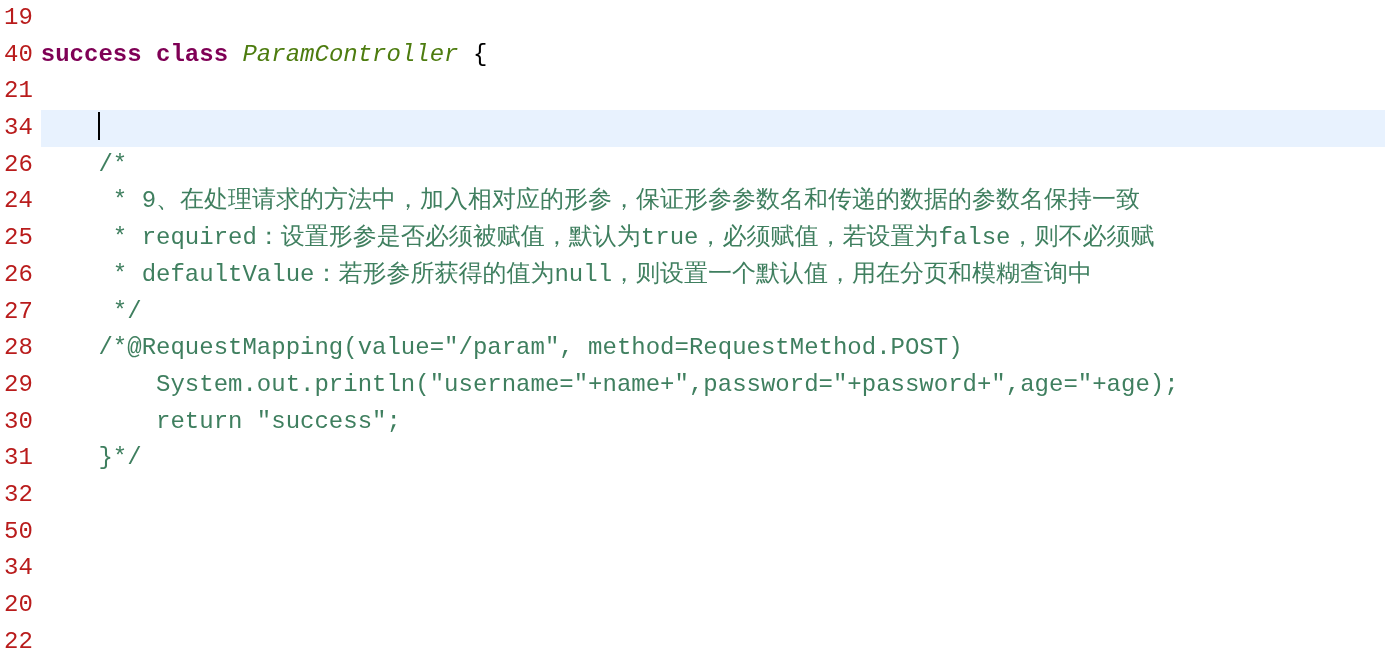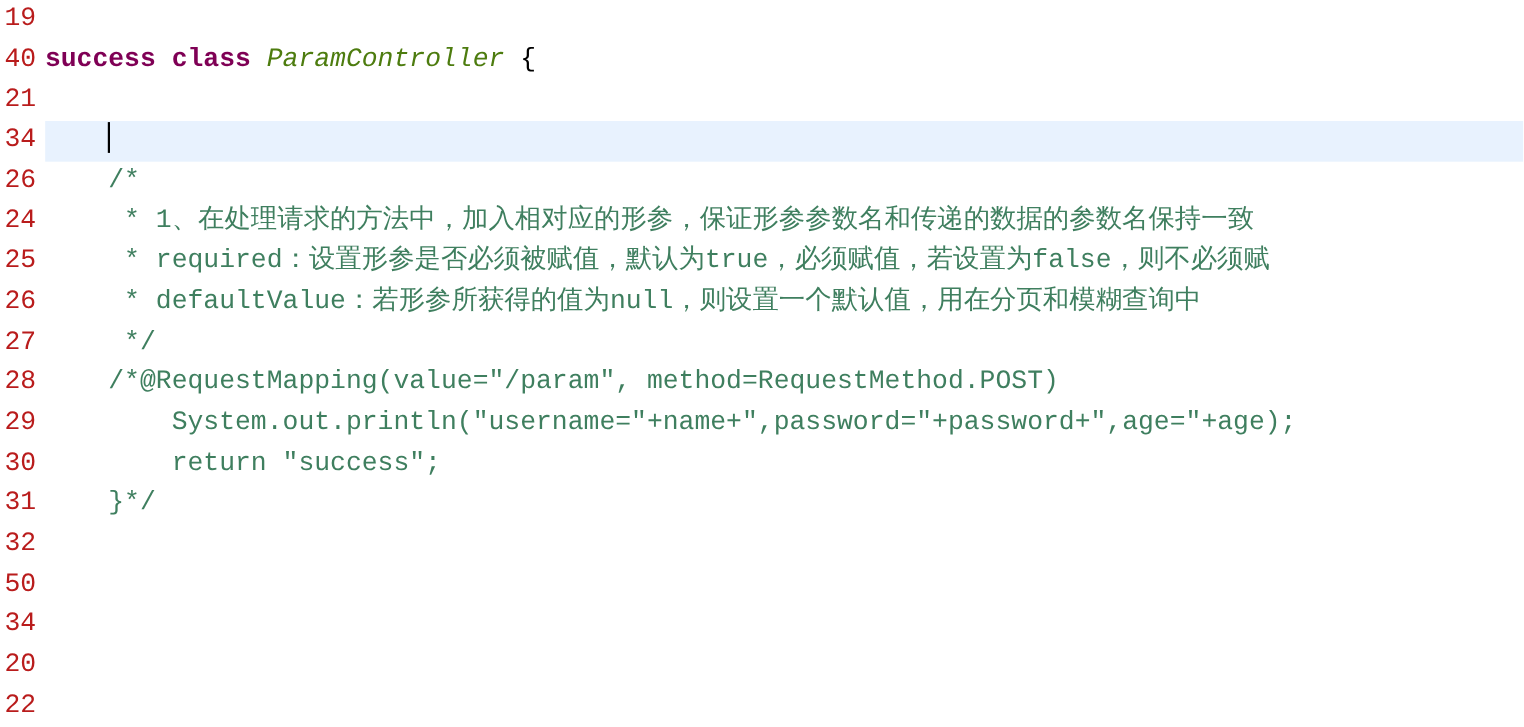--- a/index.html
+++ b/index.html
@@ -97,21 +97,21 @@
     <div class="line-num">34</div>
     <div class="line-num">20</div>
     <div class="line-num">22</div>
   </div>
   <div class="code">
     <div class="code-line"><span class="default-text"></span></div>
     <div class="code-line"><span class="keyword">success</span><span class="default-text"> </span><span class="keyword">class</span><span class="classname"> ParamController </span><span class="brace">{</span></div>
     <div class="code-line"><span class="default-text"></span></div>
     <div class="code-line highlighted"><span class="default-text">    </span><span class="cursor"></span></div>
     <div class="code-line"><span class="comment">    /*</span></div>
-    <div class="code-line"><span class="comment">     * 1、在处理请求的方法中，加入相对应的形参，保证形参参数名和传递的数据的参数名保持一致</span></div>
+    <div class="code-line"><span class="comment">     * 9、在处理请求的方法中，加入相对应的形参，保证形参参数名和传递的数据的参数名保持一致</span></div>
     <div class="code-line"><span class="comment">     * required：设置形参是否必须被赋值，默认为true，必须赋值，若设置为false，则不必须赋</span></div>
     <div class="code-line"><span class="comment">     * defaultValue：若形参所获得的值为null，则设置一个默认值，用在分页和模糊查询中</span></div>
     <div class="code-line"><span class="comment">     */</span></div>
     <div class="code-line"><span class="comment">    /*@RequestMapping(value="/param", method=RequestMethod.POST)</span></div>
     <div class="code-line"><span class="comment">        System.out.println("username="+name+",password="+password+",age="+age);</span></div>
     <div class="code-line"><span class="comment">        return "success";</span></div>
     <div class="code-line"><span class="comment">    }*/</span></div>
     <div class="code-line"><span class="default-text"></span></div>
   </div>
 </div>

